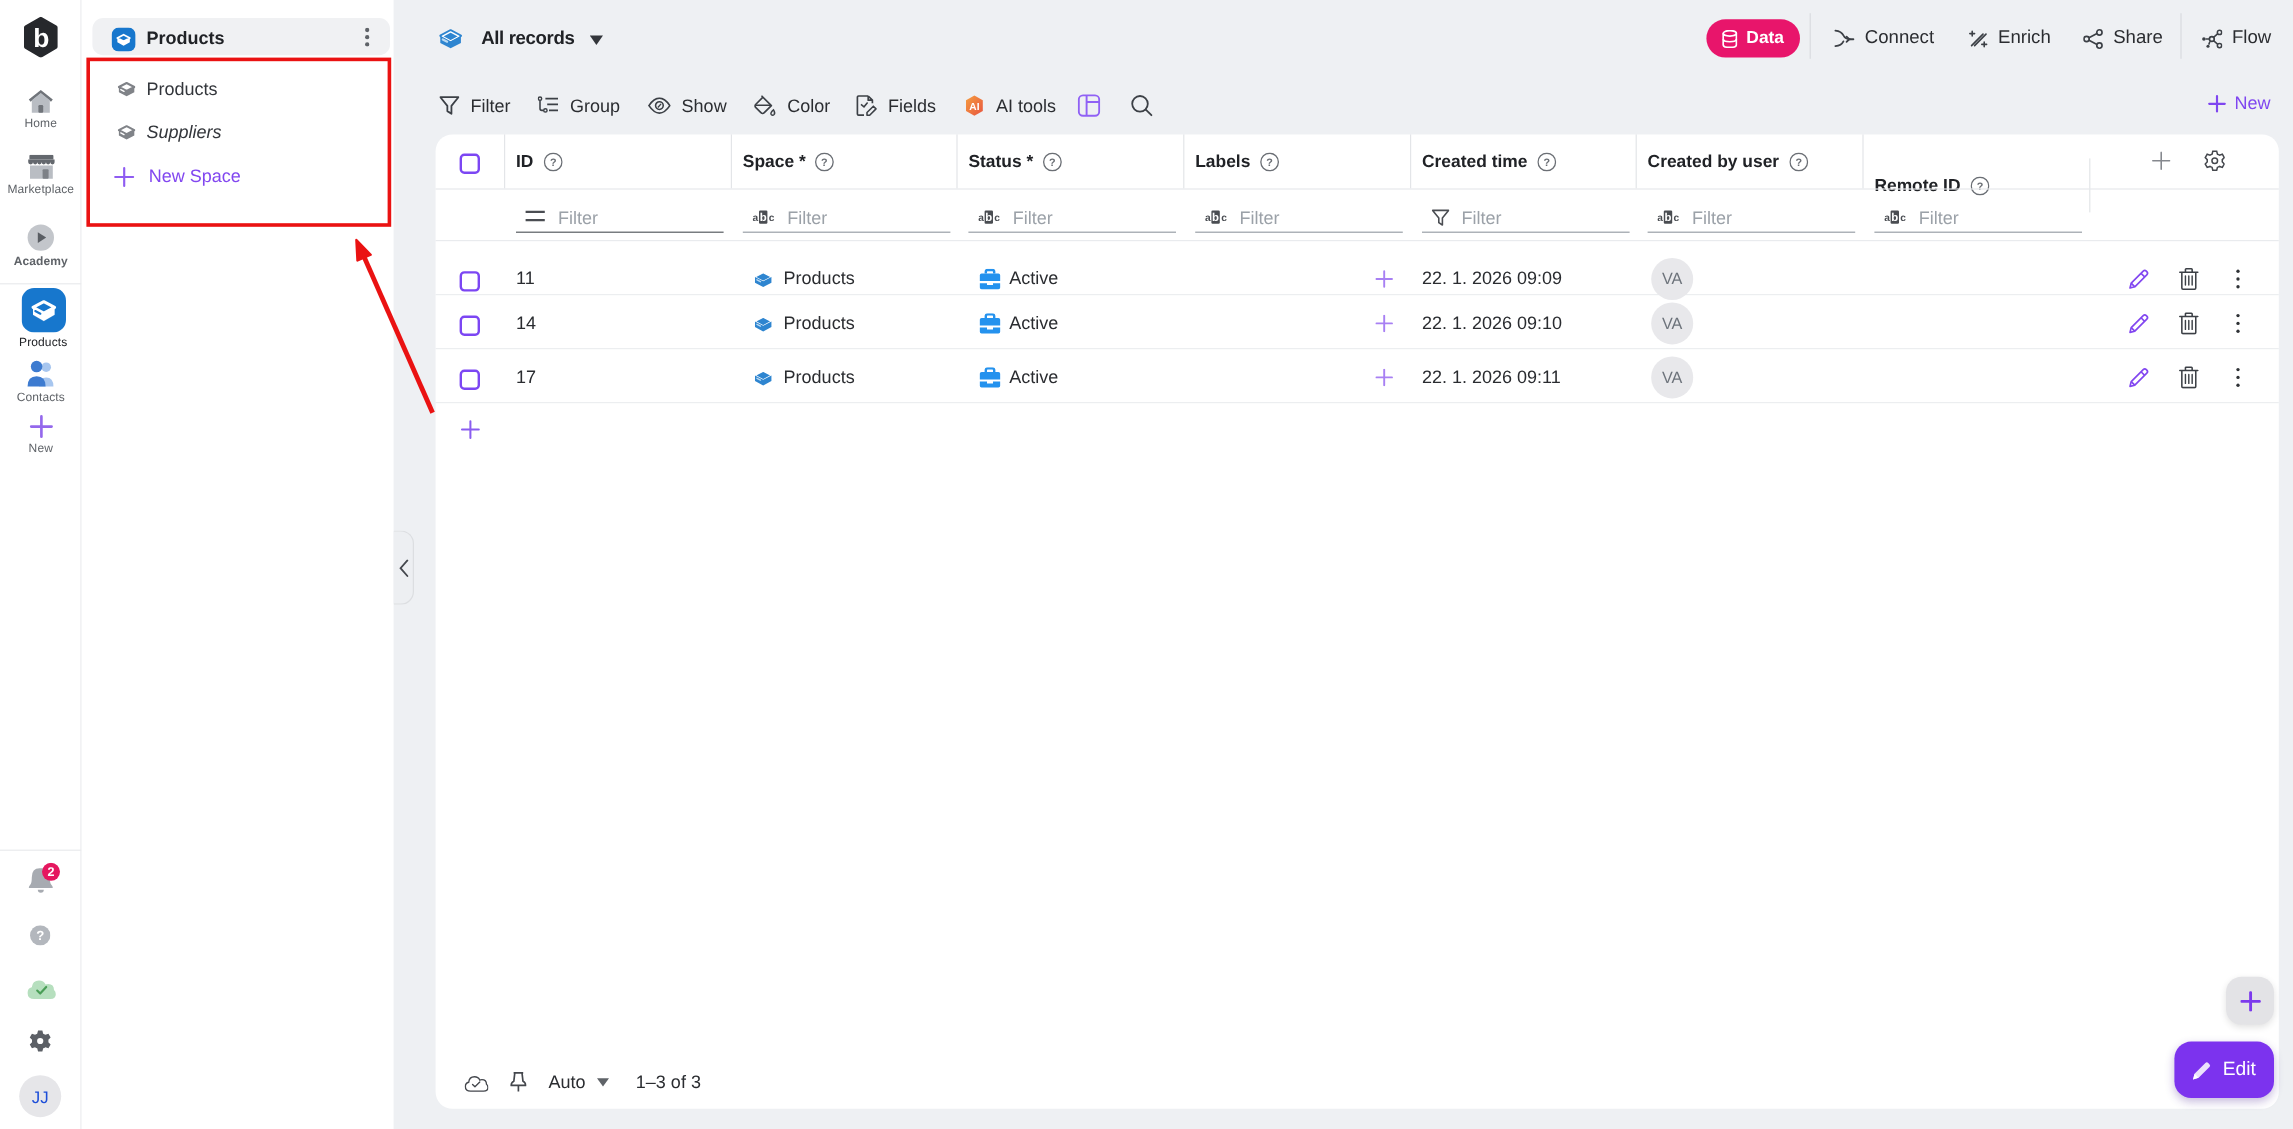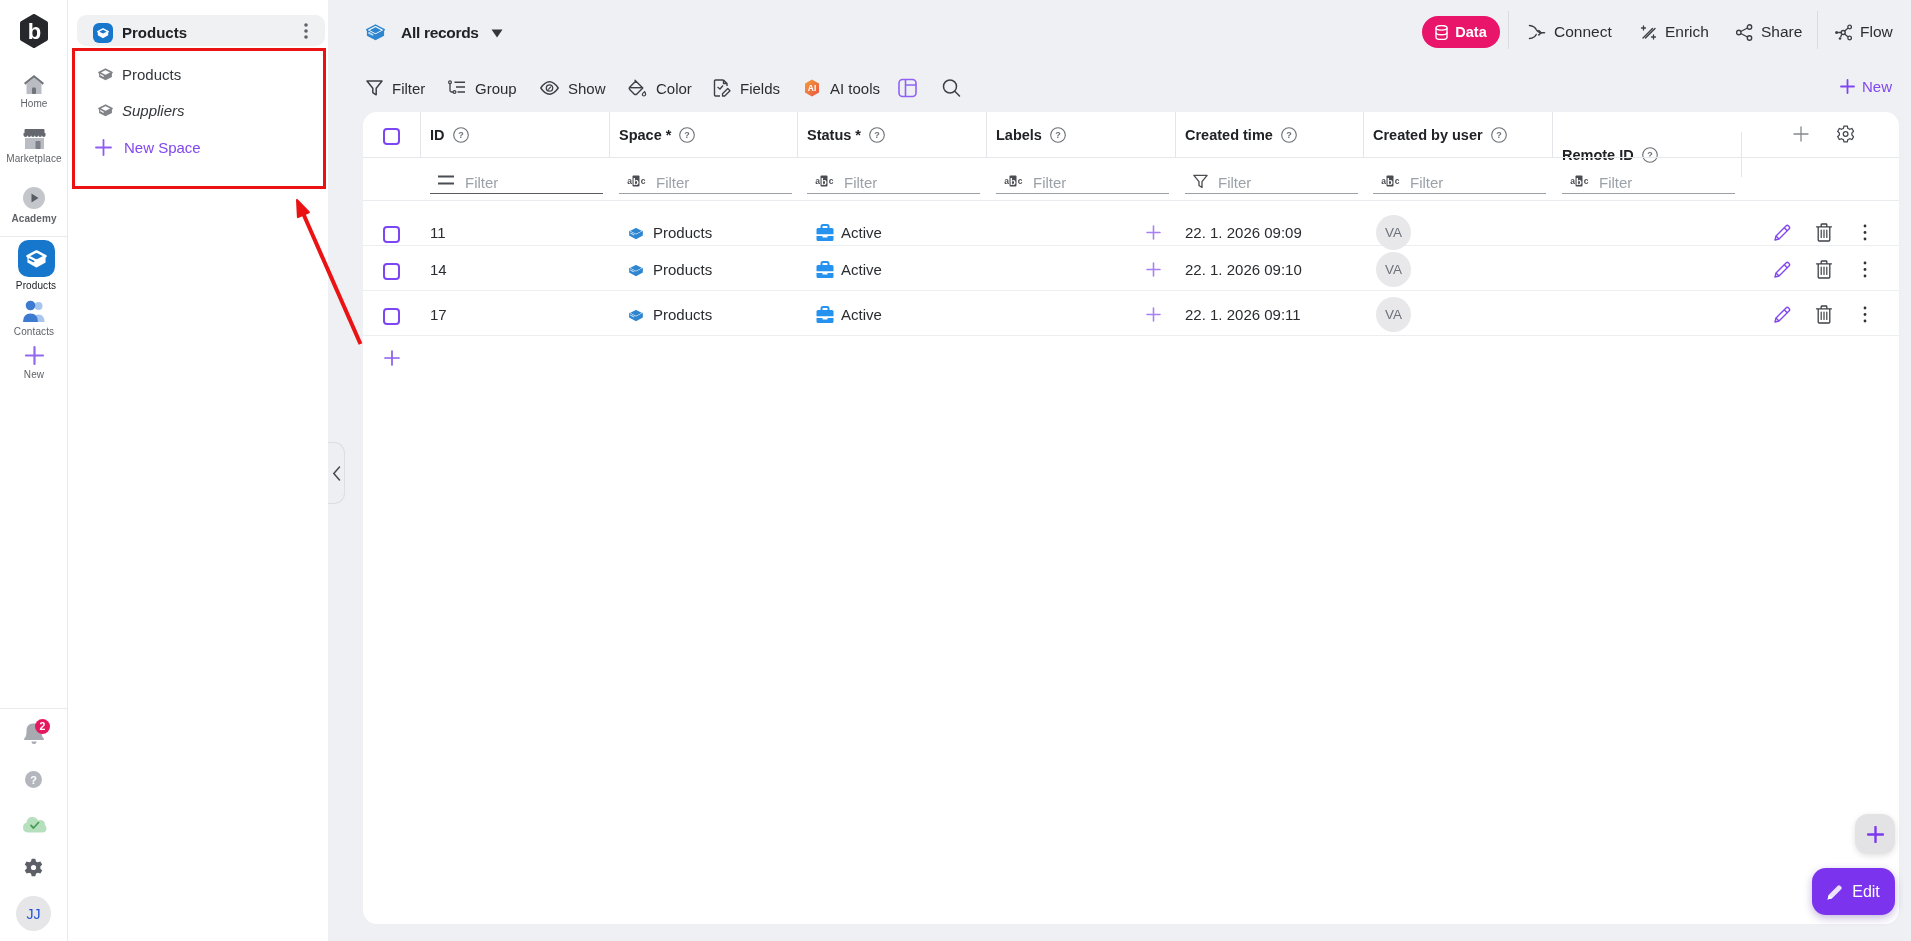--- a/index.html
+++ b/index.html
@@ -484,20 +484,35 @@
   <div class="funder" style="left:1199px; width:173px;"></div>
 
   <div class="drow" style="top:89px;"></div>
   <div class="drow" style="top:134px;"></div>
   <div class="drow" style="top:179px;"></div>
 
   <svg class="abs" style="left:21px; top:238px;" width="16" height="16" viewBox="0 0 16 16">
       <path d="M8 1 L8 15 M1 8 L15 8" stroke="#8a5cf0" stroke-width="1.7" stroke-linecap="round"></path>
     </svg>
 
+  <div id="botbar">
+    <svg style="margin-left:24px;" width="20" height="17" viewBox="0 0 25 19">
+      <path d="M6.5 18 Q1 18 1 13.2 Q1 9.4 4.5 8.7 Q5 3 10.5 3 Q14.5 3 16 6.4 Q17 6 18.2 6 Q23 6 23 10.8 Q24.5 11.8 24.5 14.2 Q24.5 18 20 18 Z" fill="none" stroke="#44474d" stroke-width="1.4"></path>
+      <path d="M8.5 11 L11 13.5 L16 8.5" stroke="#44474d" stroke-width="1.4" fill="none" stroke-linecap="round" stroke-linejoin="round"></path>
+    </svg>
+    <svg style="margin-left:18px;" width="14" height="18" viewBox="0 0 14 18">
+      <path d="M3 1 L11 1 M4 1 L3.2 8 Q1 9 1 11.5 L13 11.5 Q13 9 10.8 8 L10 1" fill="none" stroke="#44474d" stroke-width="1.4" stroke-linejoin="round"></path>
+      <path d="M7 11.5 L7 16.5" stroke="#44474d" stroke-width="1.4"></path>
+    </svg>
+    <span style="margin-left:18px; font-size:15px; color:#2a2c30;">Auto</span>
+    <svg style="margin-left:9px;" width="11" height="8" viewBox="0 0 11 8">
+        <path d="M0.5 0.5 L10.5 0.5 L5.5 7.5 Z" fill="#5f6368"></path>
+      </svg>
+    <span style="margin-left:22px; font-size:15px; color:#2a2c30;">1–3 of 3</span>
+  </div>
 <div class="abs" style="left: 0px; top: 84px; width: 1484px; height: 45px; margin-top: 14px;">
     <div class="cbox" style="top:16px;"></div>
     <div class="rtxt" style="left:67px;">11</div>
     <div class="abs" style="left:265px; top:15px;">
         <svg width="16" height="16" viewBox="0 0 21 21">
           <g transform="translate(10.5,10.5)">
             <path d="M-9 -2.8 L0 1.9 L9 -2.8 L0 -7.5 Z" fill="#2e85d0" stroke="#fff" stroke-width="1.4" stroke-linejoin="round"></path>
             <path d="M-9 -2.8 L-9 3.4 L0 8.1 L9 3.4 L9 -2.8 L0 1.9 Z" fill="#2e85d0"></path>
             <path d="M-6.8 0.3 L-3 2.3" stroke="#b9d9f2" stroke-width="1.6" stroke-linecap="round"></path>
           </g>

